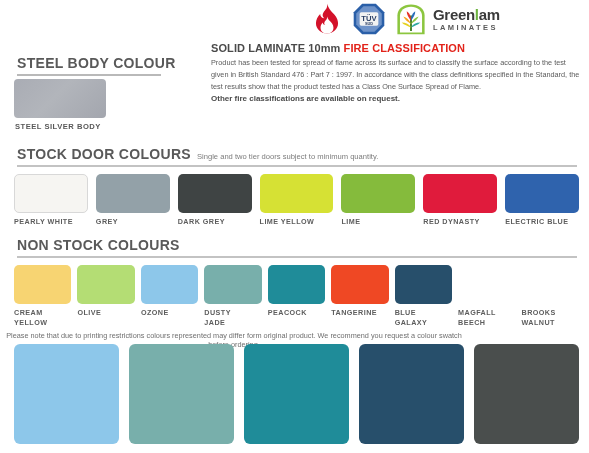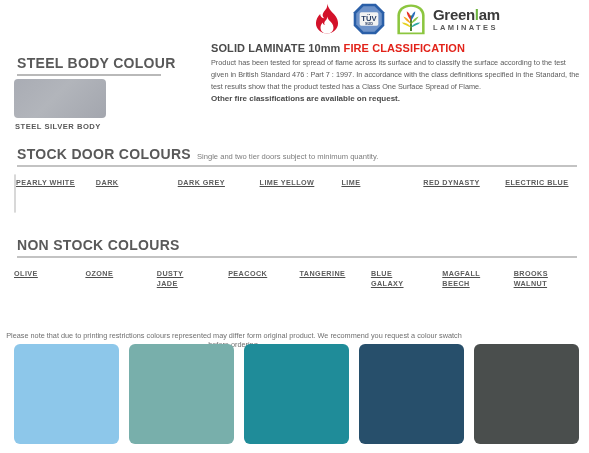--- a/index.html
+++ b/index.html
@@ -42,21 +42,21 @@
   }
   .steel-label{position:absolute;left:15px;top:122px;font-size:7.6px;font-weight:bold;color:#585858;letter-spacing:0.5px;}
 
   .section{position:absolute;left:0;width:589px;}
   .sec-head{display:flex;align-items:baseline;padding-left:17px;}
   .sec-head h2{margin:0;font-size:14px;font-weight:bold;color:#595959;letter-spacing:0.3px;}
   .sec-head .sub{margin-left:6px;font-size:7.6px;color:#7c7c7c;}
   .sec-rule{margin:3px 12px 0 17px;height:2px;background:#c3c3c3;}
 
   .swatch-row{display:flex;padding:0 10px 0 14px;margin-top:7px;}
-  .swatch-cell{display:flex;flex-direction:row;text-decoration:underline;}
+  .swatch-cell{display:flex;flex-direction:column;}
   .swatch{height:39px;border-radius:5px;}
   .swatch.bordered{border:1px solid #d8d8d8;box-sizing:border-box;}
   .sw-label{
     margin-top:4px;font-size:7.2px;font-weight:bold;color:#5d5d5d;
     letter-spacing:0.45px;line-height:1.32;white-space:pre-line;
   }
 
   .note{
     position:absolute;left:0;top:331px;width:468px;text-align:center;
     font-size:7.3px;color:#6f6f6f;
@@ -121,21 +121,21 @@
     <span class="sub">Single and two tier doors subject to minimum quantity.</span>
   </div>
   <div class="sec-rule"></div>
   <div class="swatch-row" id="stock-row">
       <div class="swatch-cell" style="flex: 1 1 0px; margin-right: 8px;">
         <div class="swatch bordered" style="background: rgb(246, 245, 242);"></div>
         <div class="sw-label">PEARLY WHITE</div>
       </div>
       <div class="swatch-cell" style="flex: 1 1 0px; margin-right: 8px;">
         <div class="swatch" style="background: rgb(147, 161, 168);"></div>
-        <div class="sw-label">DARK</div>
+        <div class="sw-label">GREY</div>
       </div>
       <div class="swatch-cell" style="flex: 1 1 0px; margin-right: 8px;">
         <div class="swatch" style="background: rgb(63, 68, 68);"></div>
         <div class="sw-label">DARK GREY</div>
       </div>
       <div class="swatch-cell" style="flex: 1 1 0px; margin-right: 8px;">
         <div class="swatch" style="background: rgb(214, 225, 52);"></div>
         <div class="sw-label">LIME YELLOW</div>
       </div>
       <div class="swatch-cell" style="flex: 1 1 0px; margin-right: 8px;">
@@ -152,20 +152,25 @@
       </div>
     </div>
 </div>
 
 <div class="section" id="nonstock-section" style="top:237px;">
   <div class="sec-head">
     <h2>NON STOCK COLOURS</h2>
   </div>
   <div class="sec-rule"></div>
   <div class="swatch-row" id="nonstock-row">
+      <div class="swatch-cell" style="flex: 1 1 0px; margin-right: 6px;">
+        <div class="swatch" style="background: rgb(247, 212, 114);"></div>
+        <div class="sw-label">CREAM
+YELLOW</div>
+      </div>
       <div class="swatch-cell" style="flex: 1 1 0px; margin-right: 6px;">
         <div class="swatch" style="background: rgb(180, 221, 116);"></div>
         <div class="sw-label">OLIVE</div>
       </div>
       <div class="swatch-cell" style="flex: 1 1 0px; margin-right: 6px;">
         <div class="swatch" style="background: rgb(141, 199, 234);"></div>
         <div class="sw-label">OZONE</div>
       </div>
       <div class="swatch-cell" style="flex: 1 1 0px; margin-right: 6px;">
         <div class="swatch" style="background: rgb(120, 175, 171);"></div>

